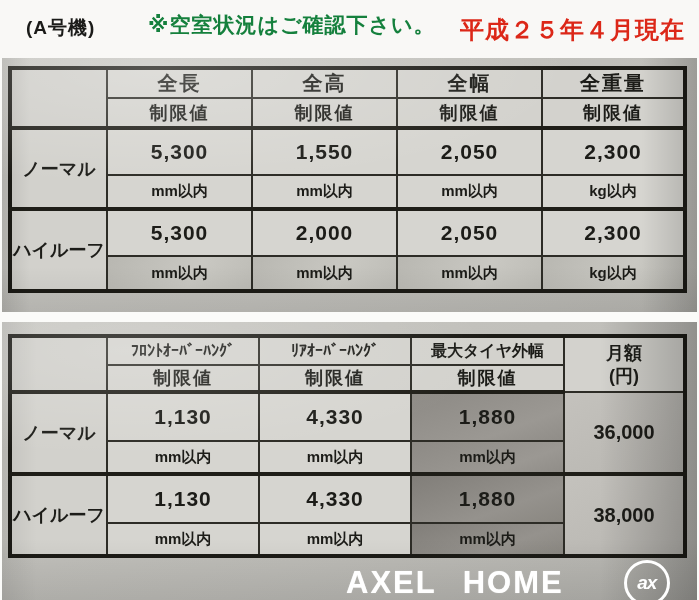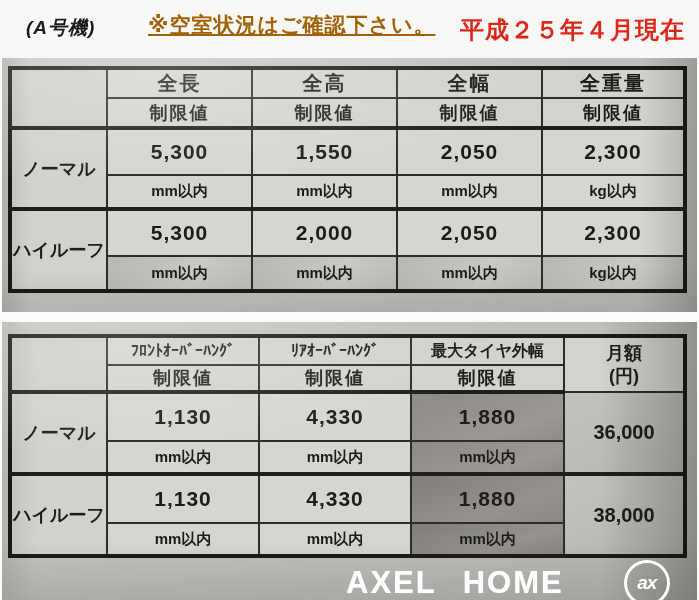--- a/index.html
+++ b/index.html
@@ -4,21 +4,21 @@
 <style>
   html,body{margin:0;padding:0;}
   body{
     width:699px;height:600px;position:relative;overflow:hidden;
     background:#fbfbf9;
     font-family:"Liberation Sans","DejaVu Sans",sans-serif;
     color:#1c1c18;
   }
   
   .top-strip{position:absolute;left:0;top:0;width:699px;height:58px;background:#f9f8f6;}
-  .machine-label{position:absolute;left:26px;top:15px;font-size:19px;font-weight:600;color:#1b1b19;letter-spacing:1px;font-style:italic;}
+  .machine-label{position:absolute;left:26px;top:15px;font-size:19px;font-weight:600;color:#1b1b19;letter-spacing:1px;}
   .notice-text{position:absolute;left:148px;top:11px;font-size:21px;font-weight:700;letter-spacing:1px;}
   .date-text{position:absolute;left:460px;top:14px;font-size:24px;font-weight:600;letter-spacing:1px;}
 
   
   .photo{position:absolute;left:2px;width:695px;background:linear-gradient(150deg,#c8c7c2 0%,#bfbeb9 60%,#b6b5b0 100%);}
   .photo1{top:58px;height:254px;}
   .photo2{top:322px;height:278px;}
   .overlay{position:absolute;inset:0;pointer-events:none;
     background:
       radial-gradient(120% 90% at 22% 5%, rgba(255,255,255,0.25), rgba(255,255,255,0) 50%),
@@ -73,21 +73,21 @@
            text-shadow:0 0 1px rgba(255,255,255,0.6);}
   .wm-circle{margin-left:12px;width:40px;height:40px;border:3px solid #ffffff;border-radius:50%;
              display:flex;align-items:center;justify-content:center;
              font-size:19px;font-weight:700;font-style:italic;letter-spacing:-1px;}
 </style>
 </head>
 <body>
 
 <div class="top-strip">
   <span class="machine-label">(A号機)</span>
-  <span class="notice-text" style="color:#a16207;text-decoration:underline;">※空室状況はご確認下さい。</span>
+  <span class="notice-text" style="color:#15803d;">※空室状況はご確認下さい。</span>
   <span class="date-text" style="color:#dc2718;">平成２５年４月現在</span>
 </div>
 
 <div class="photo photo1">
   <table class="spec t1">
     <colgroup>
         <col style="width:97px">
         <col style="width:145px">
         <col style="width:145px">
         <col style="width:145px">

